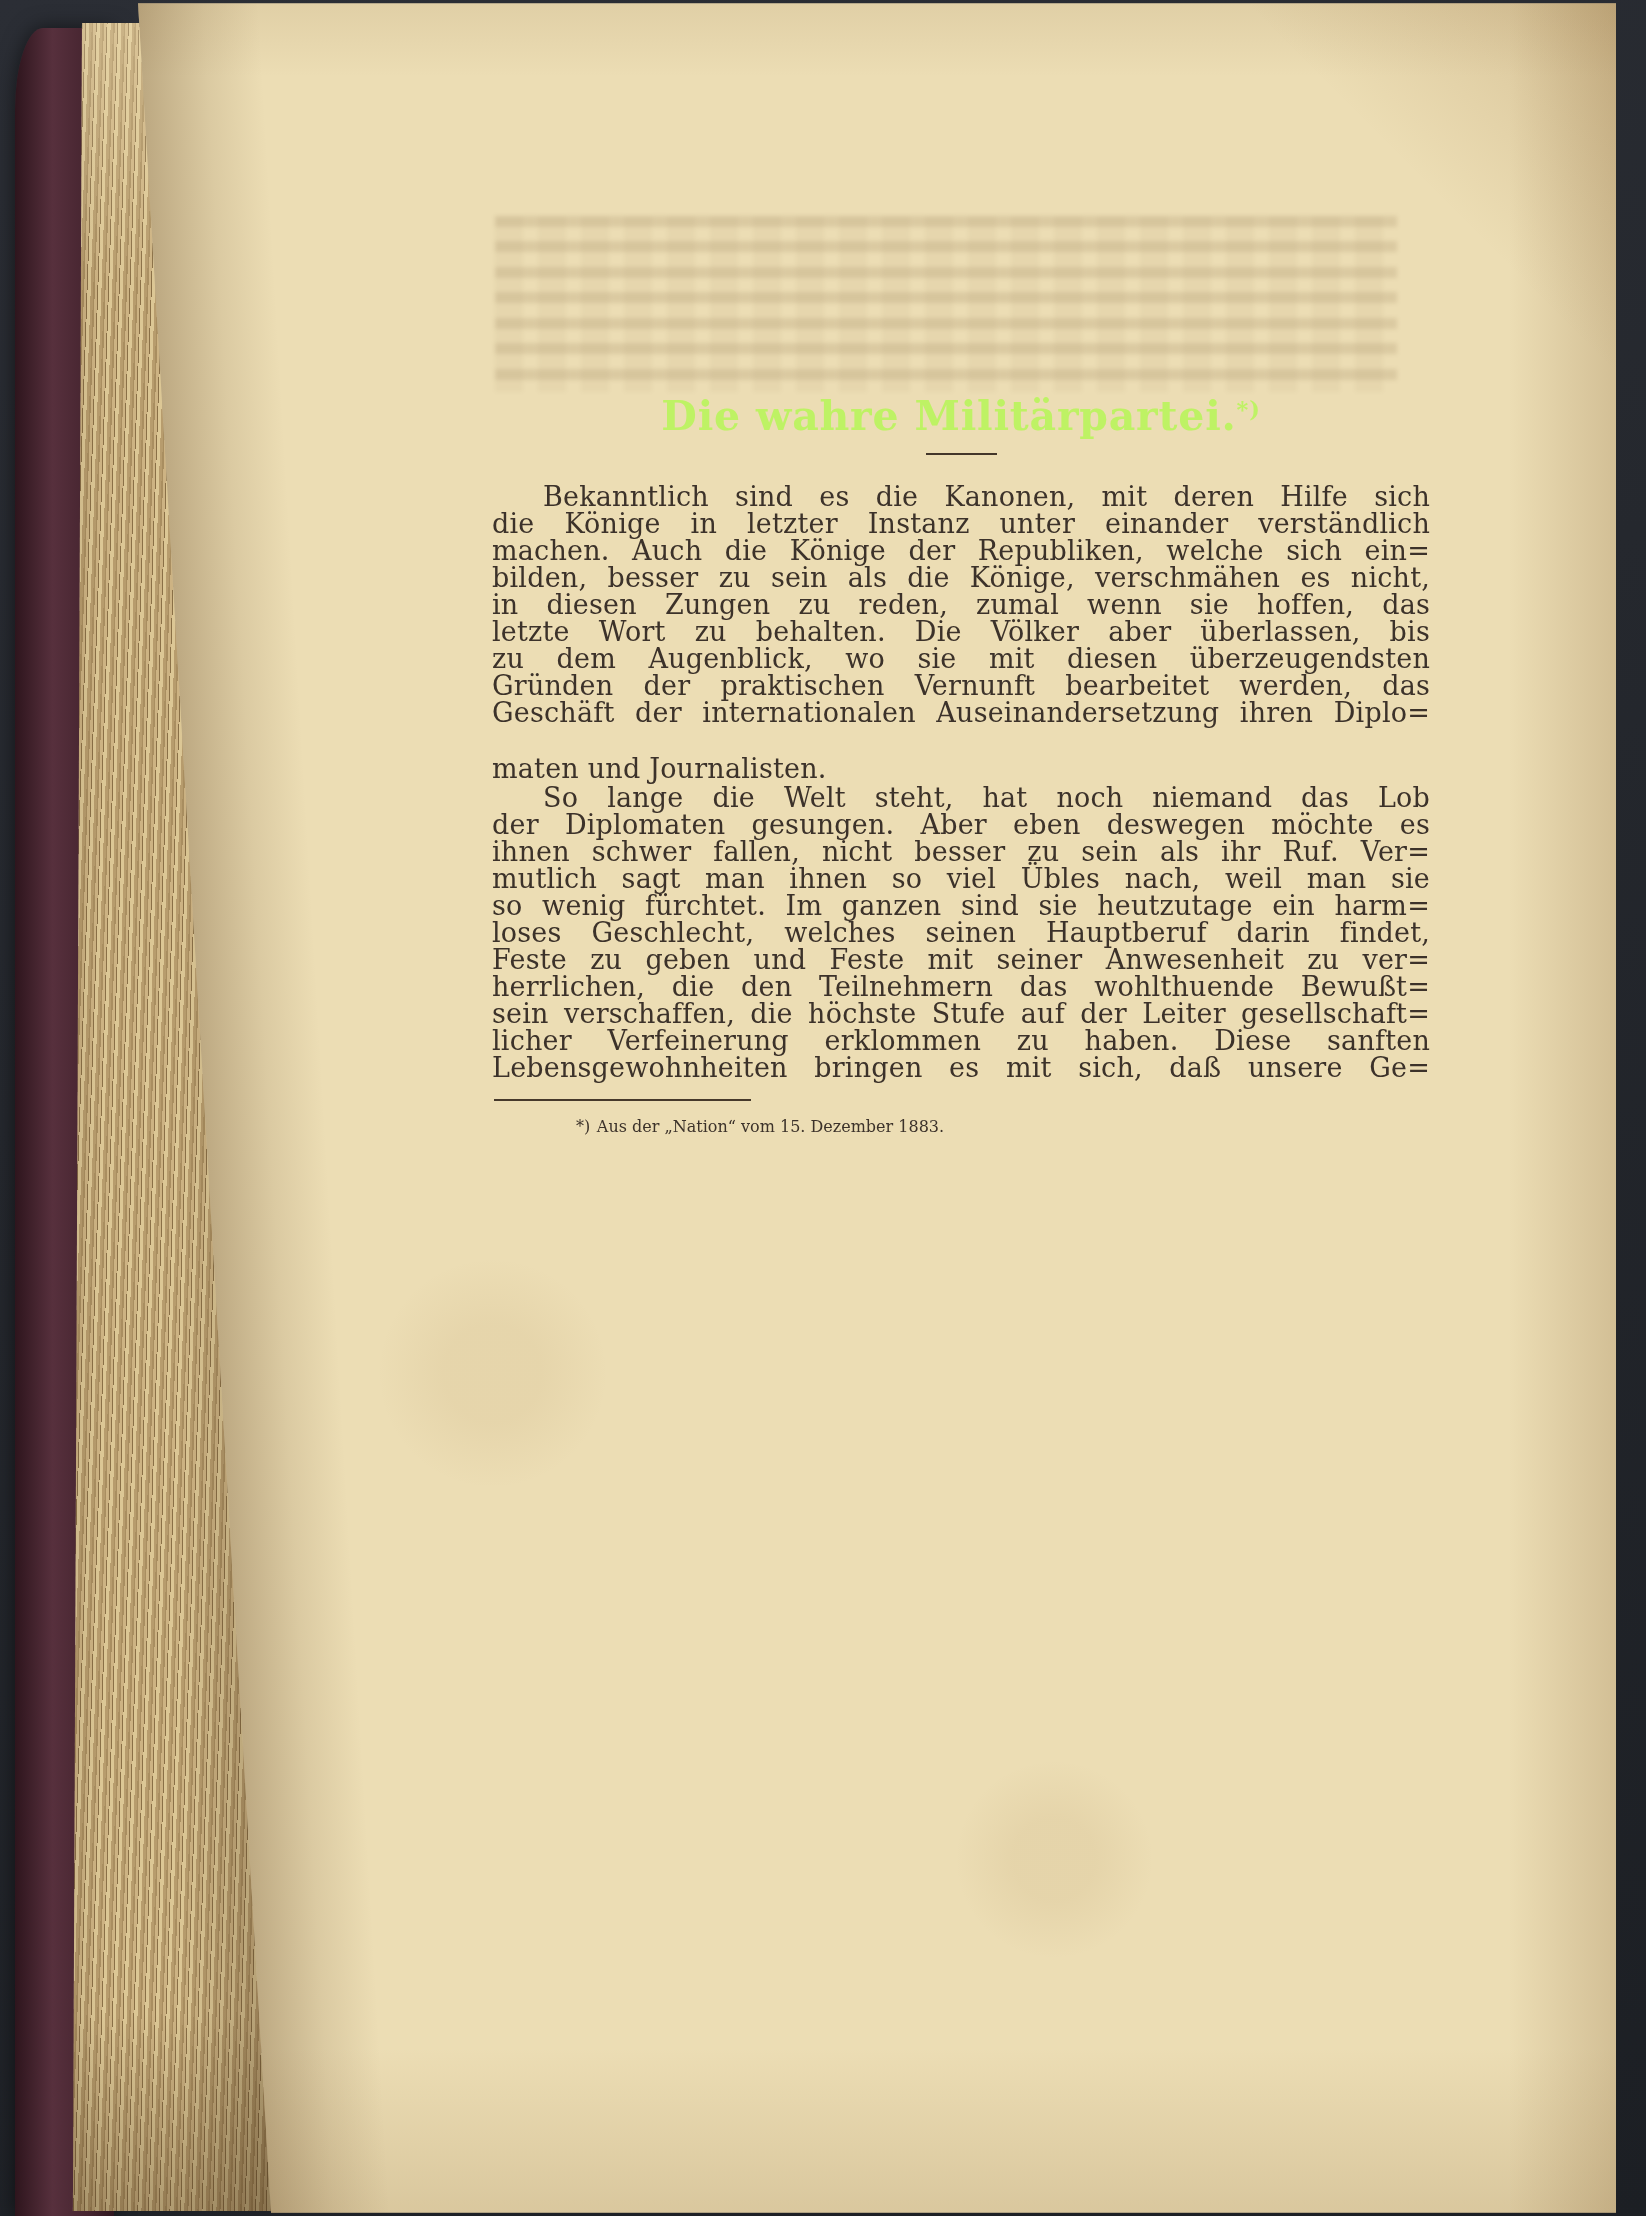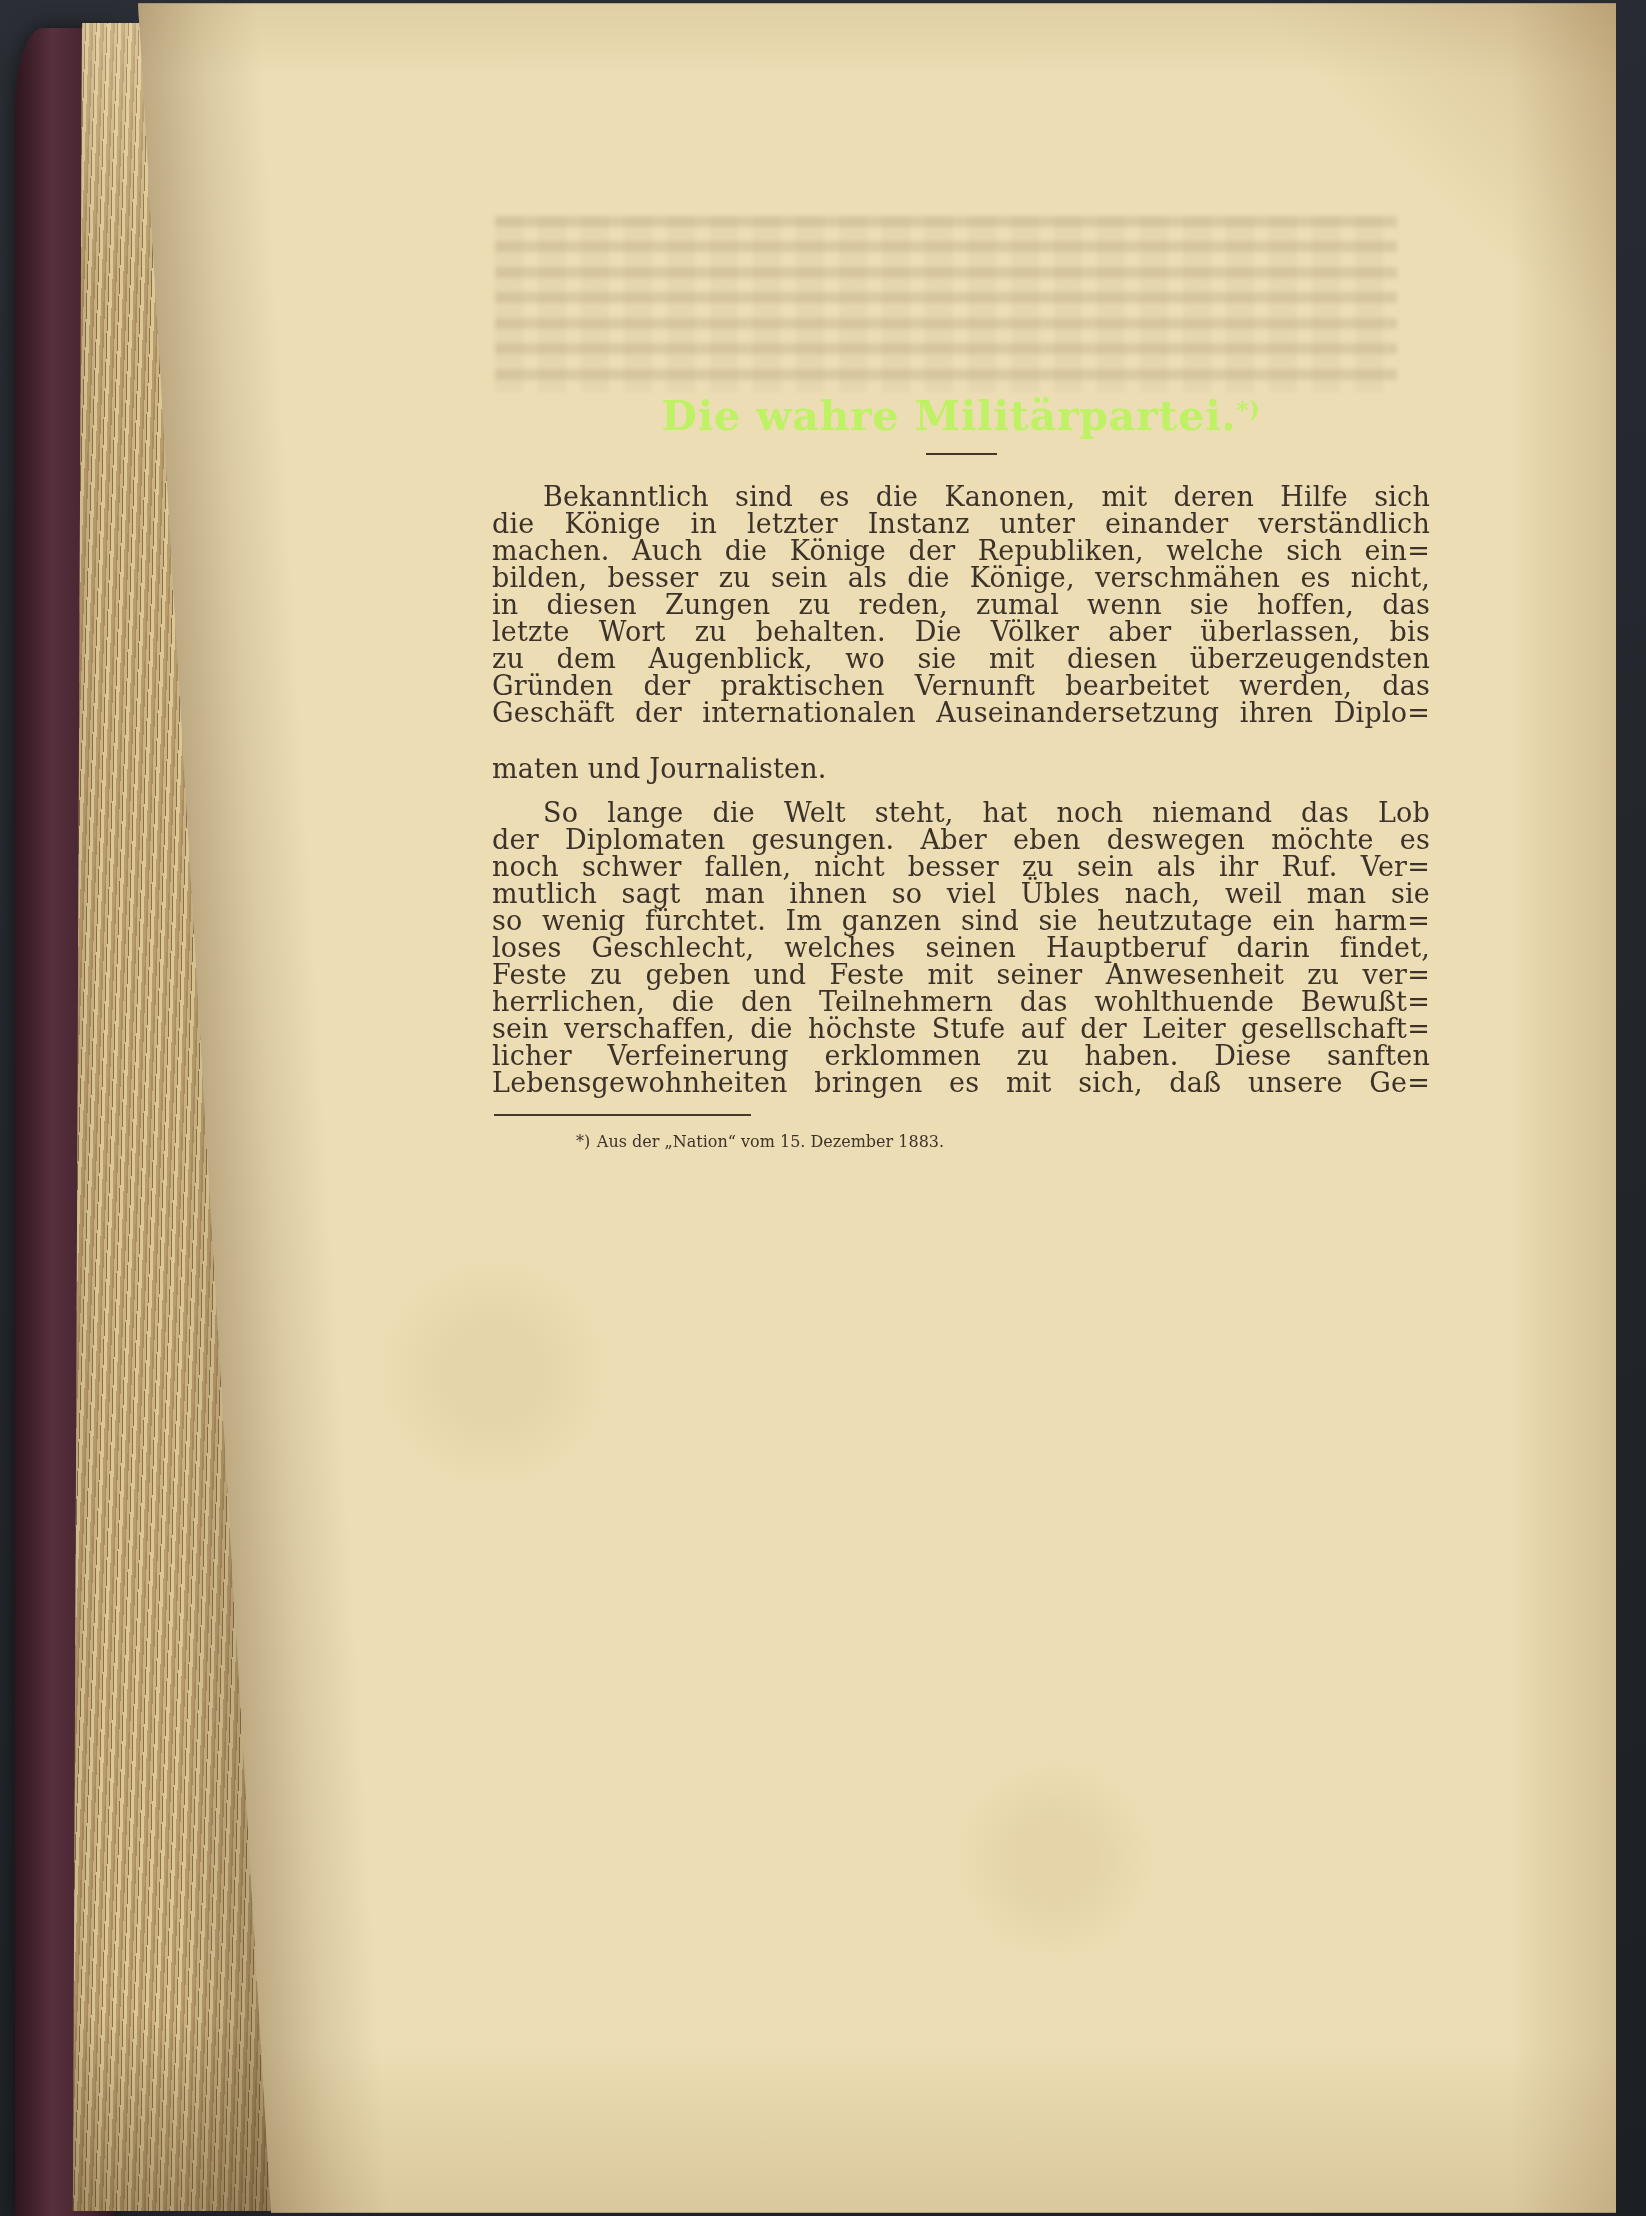--- a/index.html
+++ b/index.html
@@ -85,21 +85,21 @@
   .title-rule {
     width: 71px; height: 0;
     border-top: 2.5px solid #43362a;
     margin: 13px auto 0;
   }
   .paragraphs {
     margin-top: 28px;
     font-size: 27px;
     line-height: 27px;
   }
-  .para + .para { margin-top: 17px; }
+  .para + .para { margin-top: 2px; }
   .line {
     text-align: justify;
     text-align-last: justify;
     letter-spacing: 0.2px;
     white-space: normal;
   }
   .line.no-just { text-align-last: left; margin-top: 29px; }
   .para.indent .line:first-child { text-indent: 51px; }
   .footnote-rule {
     width: 257px; height: 0;
@@ -139,21 +139,21 @@
         <div class="line">in diesen Zungen zu reden, zumal wenn sie hoffen, das</div>
         <div class="line">letzte Wort zu behalten. Die Völker aber überlassen, bis</div>
         <div class="line">zu dem Augenblick, wo sie mit diesen überzeugendsten</div>
         <div class="line">Gründen der praktischen Vernunft bearbeitet werden, das</div>
         <div class="line">Geschäft der internationalen Auseinandersetzung ihren Diplo=</div>
         <div class="line no-just">maten und Journalisten.</div>
       </div>
       <div class="para indent">
         <div class="line">So lange die Welt steht, hat noch niemand das Lob</div>
         <div class="line">der Diplomaten gesungen. Aber eben deswegen möchte es</div>
-        <div class="line">noch schwer fallen, nicht besser zu sein als ihr Ruf. Ver=</div>
+        <div class="line">ihnen schwer fallen, nicht besser zu sein als ihr Ruf. Ver=</div>
         <div class="line">mutlich sagt man ihnen so viel Übles nach, weil man sie</div>
         <div class="line">so wenig fürchtet. Im ganzen sind sie heutzutage ein harm=</div>
         <div class="line">loses Geschlecht, welches seinen Hauptberuf darin findet,</div>
         <div class="line">Feste zu geben und Feste mit seiner Anwesenheit zu ver=</div>
         <div class="line">herrlichen, die den Teilnehmern das wohlthuende Bewußt=</div>
         <div class="line">sein verschaffen, die höchste Stufe auf der Leiter gesellschaft=</div>
         <div class="line">licher Verfeinerung erklommen zu haben. Diese sanften</div>
         <div class="line">Lebensgewohnheiten bringen es mit sich, daß unsere Ge=</div>
       </div>
     </div>

